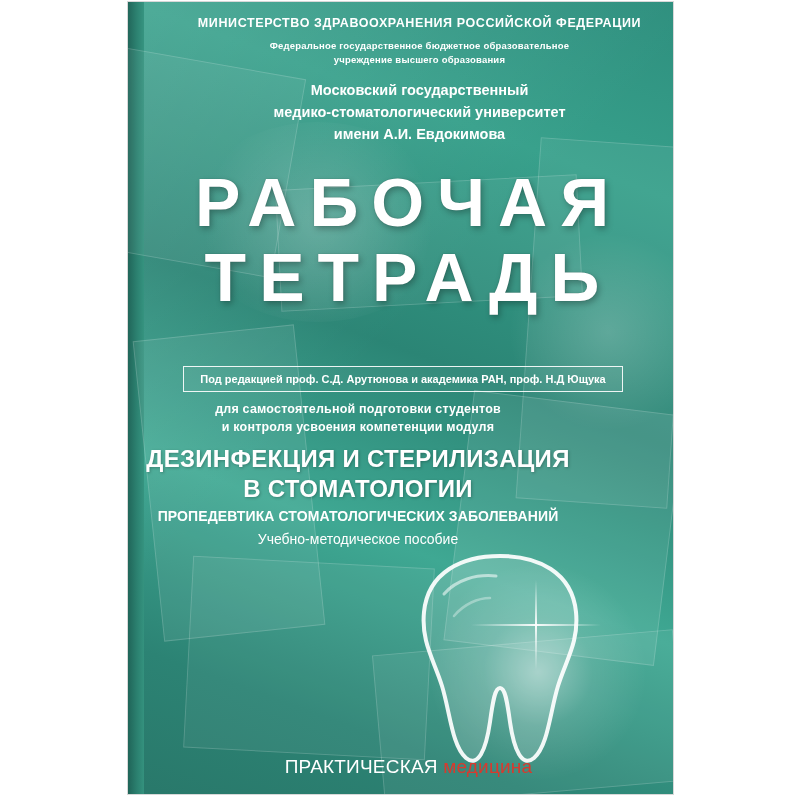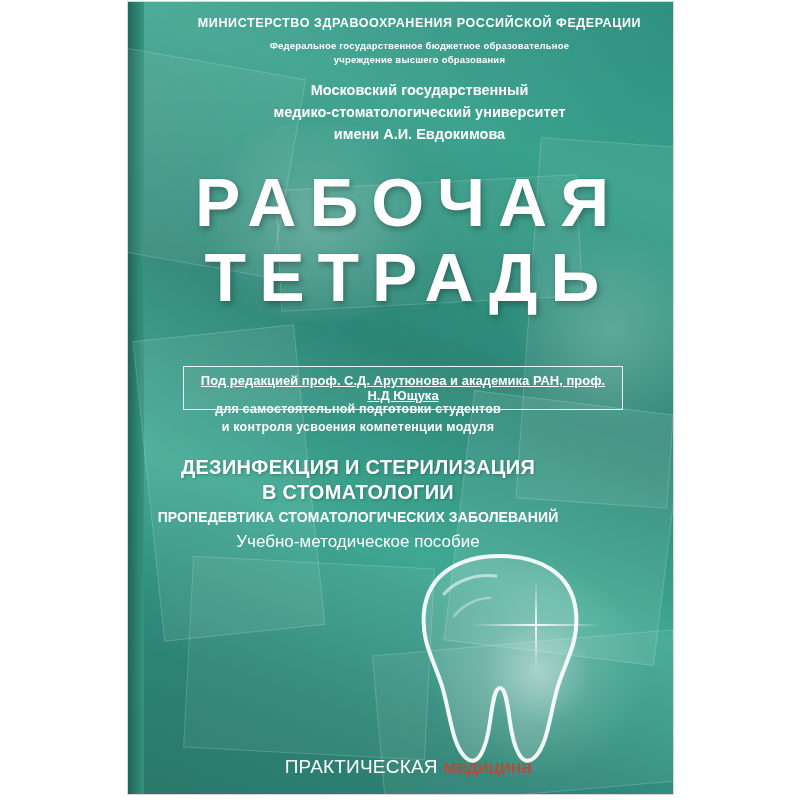--- a/index.html
+++ b/index.html
@@ -140,58 +140,57 @@
   
   .editors {
     position: absolute;
     left: 55px;
     top: 364px;
     width: 430px;
     padding: 6px 4px;
     border: 1.5px solid rgba(255,255,255,0.9);
     text-align: center;
     color: #ffffff;
-    font-size: 13px;
+    font-size: 11px;
     font-weight: bold;
     background: rgba(255,255,255,0.05);
-    text-decoration: underline;
   }
 
   
   .subtitle-block {
     position: absolute;
     left: 16px;
     top: 398px;
     width: 428px;
     text-align: center;
     color: #ffffff;
   }
   .purpose {
     font-size: 12.5px;
     font-weight: bold;
     line-height: 1.45;
     letter-spacing: .2px;
   }
   .module {
-    margin-top: 19px;
-    font-size: 20px;
+    margin-top: 8px;
+    font-size: 24px;
     font-weight: bold;
     line-height: 1.22;
     letter-spacing: .3px;
     text-shadow: 1px 1px 3px rgba(0,0,0,0.25);
   }
   .discipline {
     margin-top: 5px;
     font-size: 14px;
     font-weight: bold;
     letter-spacing: .1px;
   }
   .kind {
     margin-top: 7px;
-    font-size: 17px;
+    font-size: 14px;
     font-weight: normal;
   }
 
   
   .tooth {
     position: absolute;
     left: 282px;
     top: 548px;
     width: 180px;
     height: 215px;

